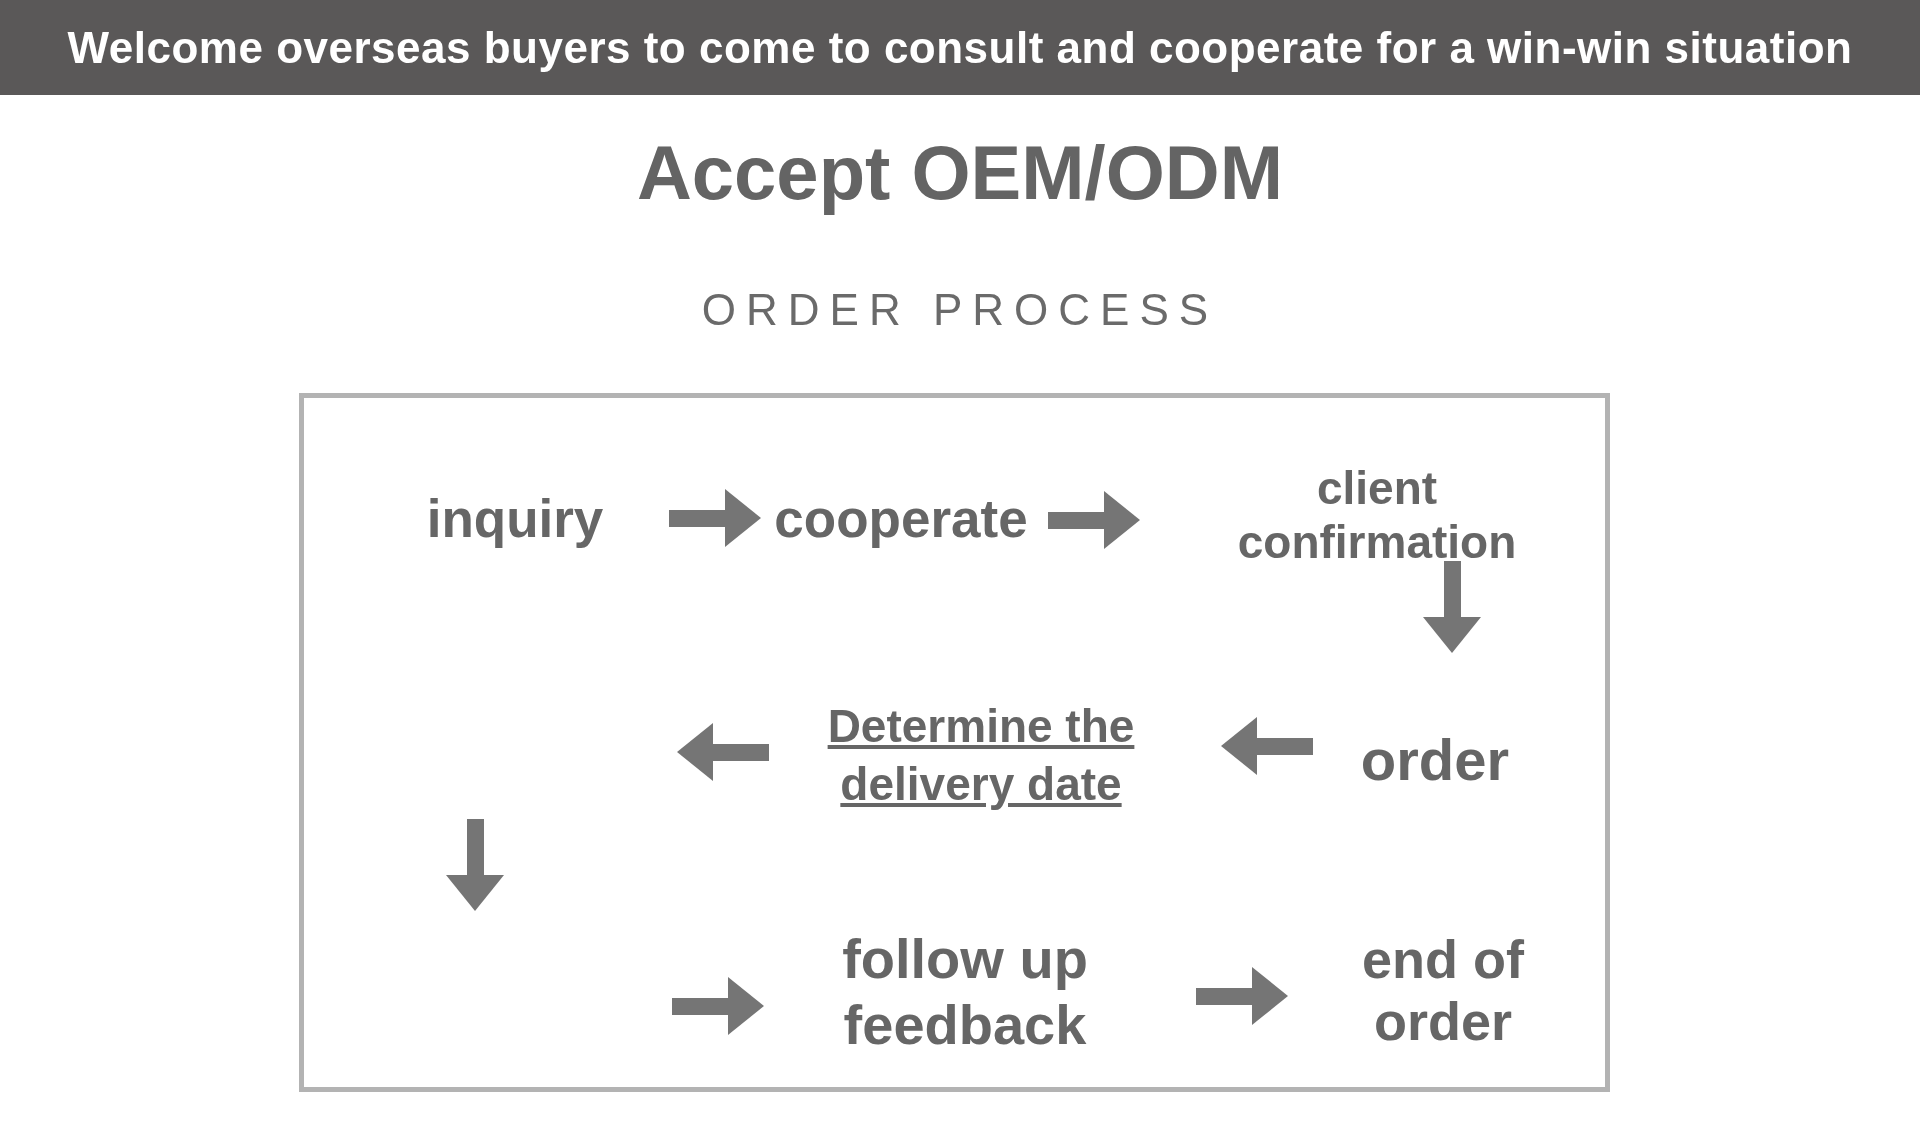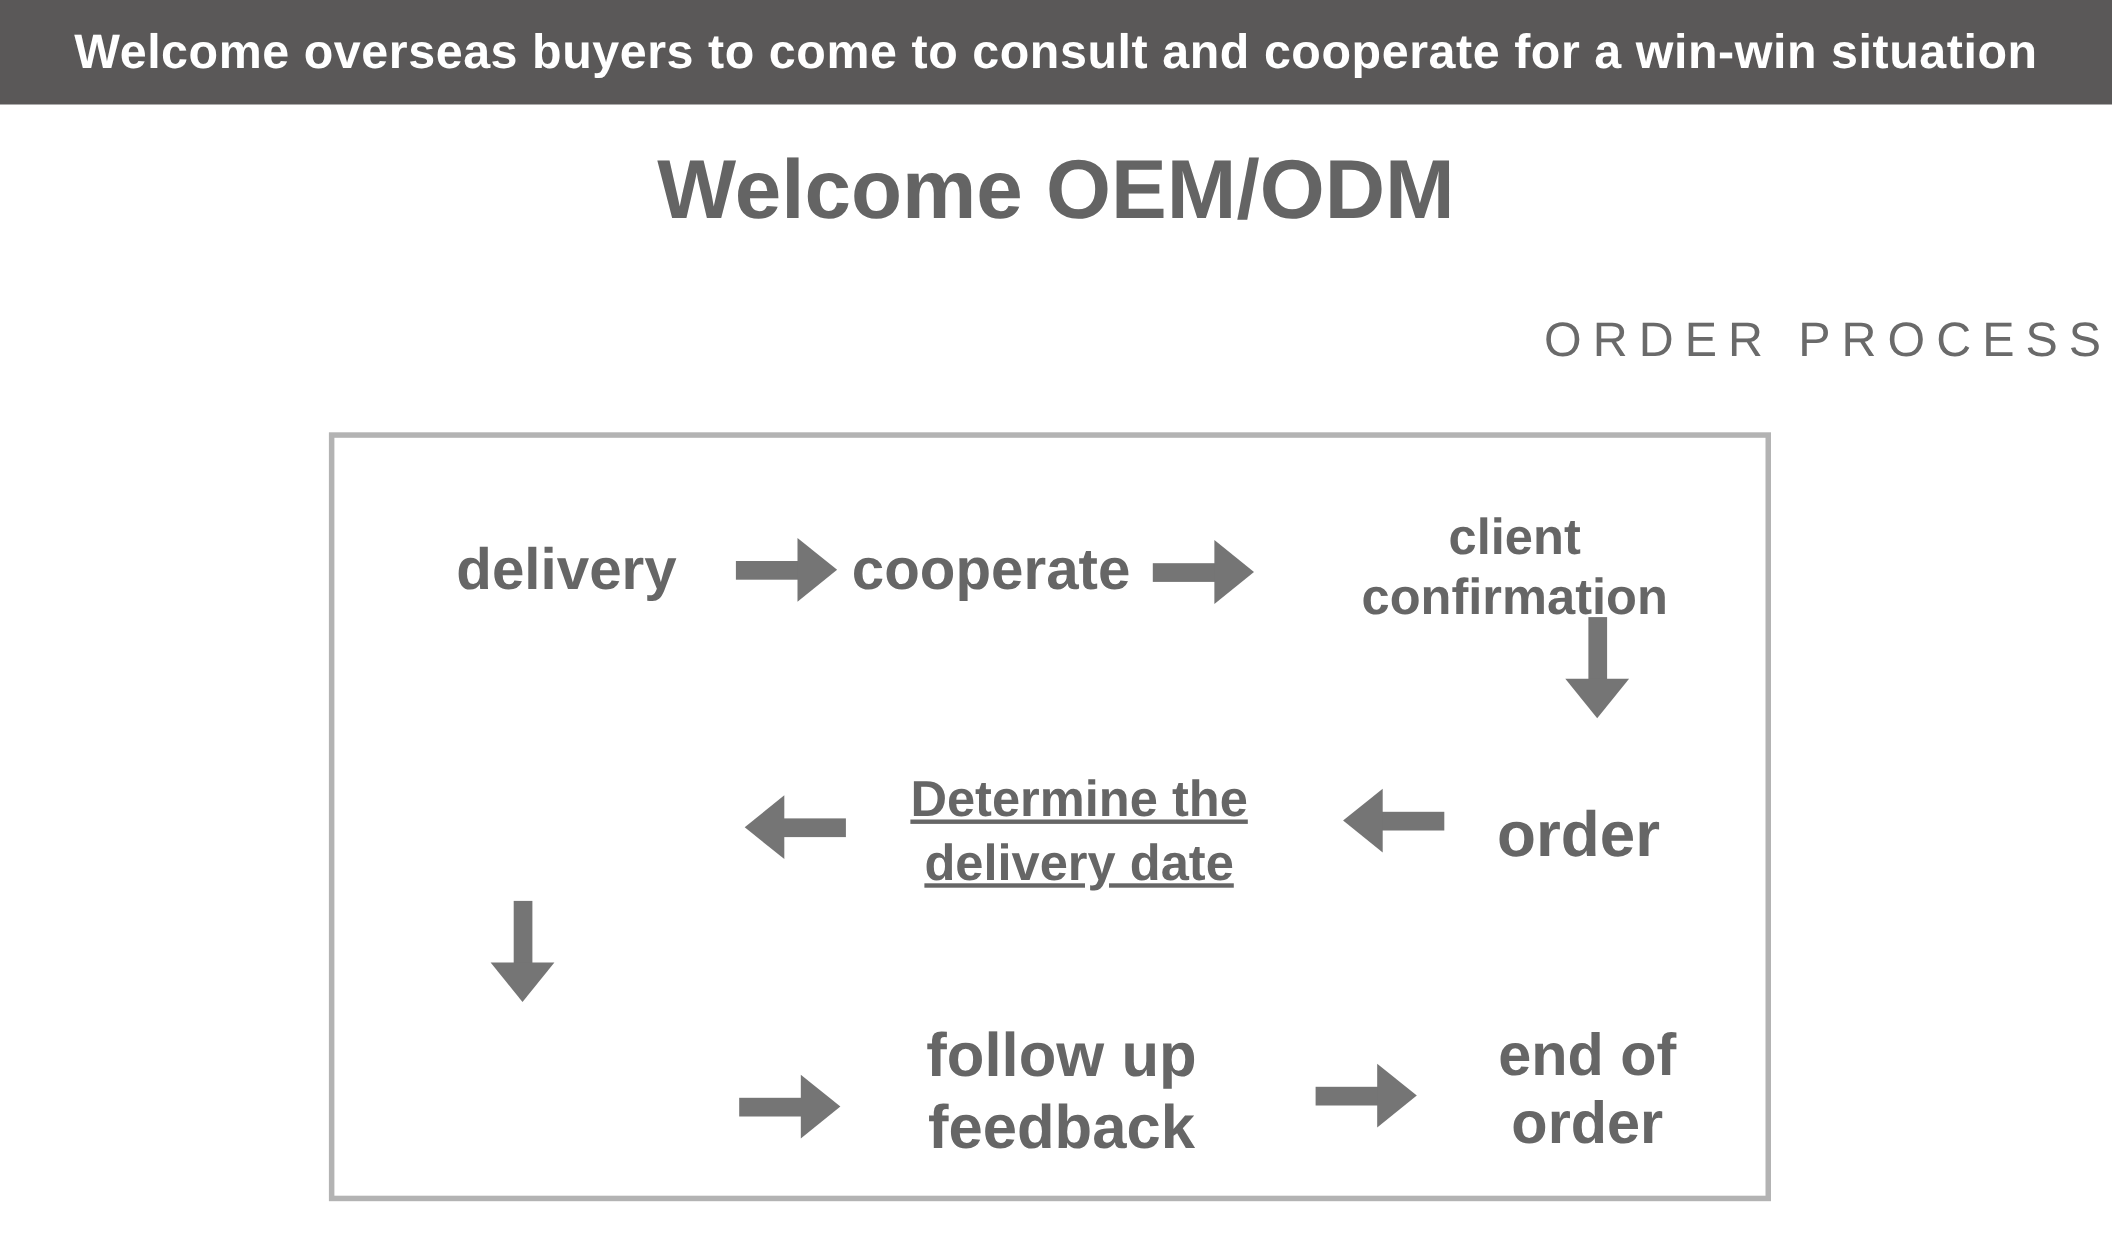--- a/index.html
+++ b/index.html
@@ -19,21 +19,21 @@
 
   
   .banner{position:absolute;left:0;top:0;width:1920px;height:95px;
     background:var(--banner-bg);display:flex;align-items:center;justify-content:center;}
   .banner-text{color:var(--banner-text);font-size:44px;font-weight:700;
     letter-spacing:0.5px;white-space:nowrap;}
 
   
   .page-title{position:absolute;left:0;top:125px;width:1920px;text-align:center;
     font-size:76px;font-weight:700;color:var(--title);line-height:95px;}
-  .page-subtitle{position:absolute;left:0;top:283px;width:1920px;text-align:right;
+  .page-subtitle{position:absolute;left:0;top:283px;width:1920px;text-align:center;
     font-size:44px;font-weight:400;color:var(--subtitle);letter-spacing:10px;line-height:54px;}
 
   
   .flow-box{position:absolute;left:299px;top:393px;width:1311px;height:699px;
     border:5px solid var(--border);background:#ffffff;}
 
   
   .node{position:absolute;transform:translate(-50%,-50%);
     white-space:pre-line;text-align:center;font-weight:700;color:var(--text);}
 
@@ -60,27 +60,27 @@
 </style>
 </head>
 <body>
 
 <div class="page">
 
   <div class="banner">
     <span class="banner-text">Welcome overseas buyers to come to consult and cooperate for a win-win situation</span>
   </div>
 
-  <div class="page-title">Welcome OEM/ODM</div>
+  <div class="page-title">Accept OEM/ODM</div>
 
   <div class="page-subtitle">ORDER PROCESS</div>
 
   <div class="flow-box">
 
-    <div class="node" style="left:211px;top:120px;font-size:53px;">delivery</div>
+    <div class="node" style="left:211px;top:120px;font-size:53px;">inquiry</div>
 
     <div class="arrow h right" style="left:411px;top:120px;">
         <i class="stem"></i>
         <i class="head"></i>
       </div>
 
     <div class="node" style="left:597px;top:120px;font-size:53px;">cooperate</div>
 
     <div class="arrow h right" style="left:790px;top:122px;">
         <i class="stem"></i>

